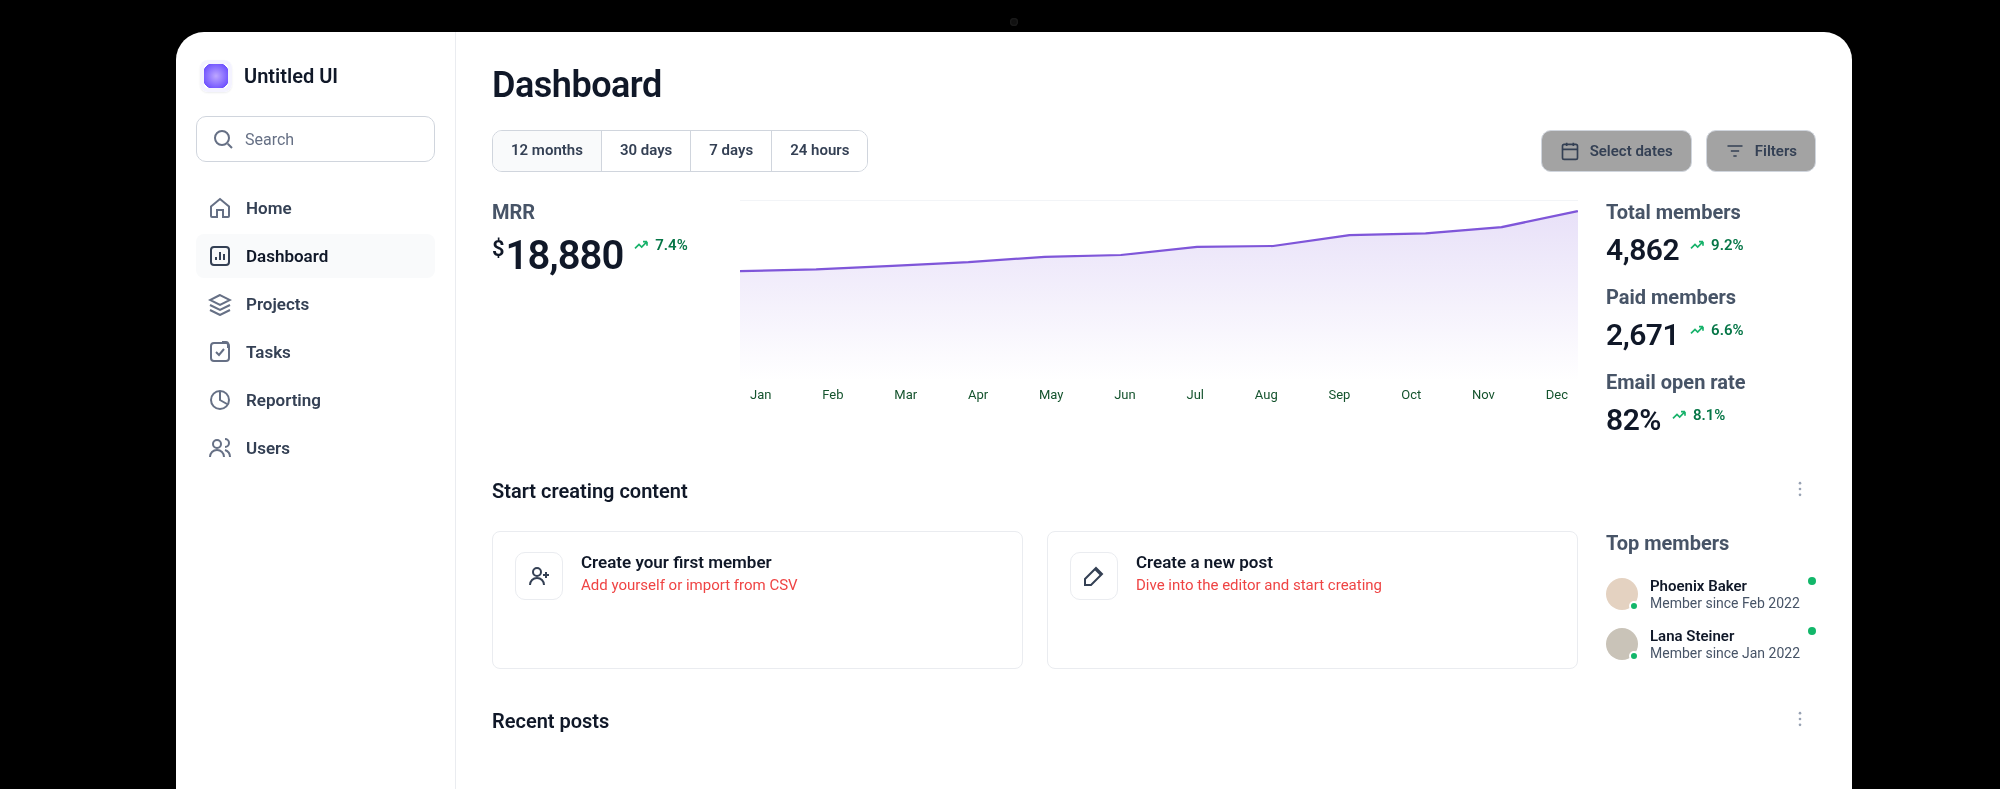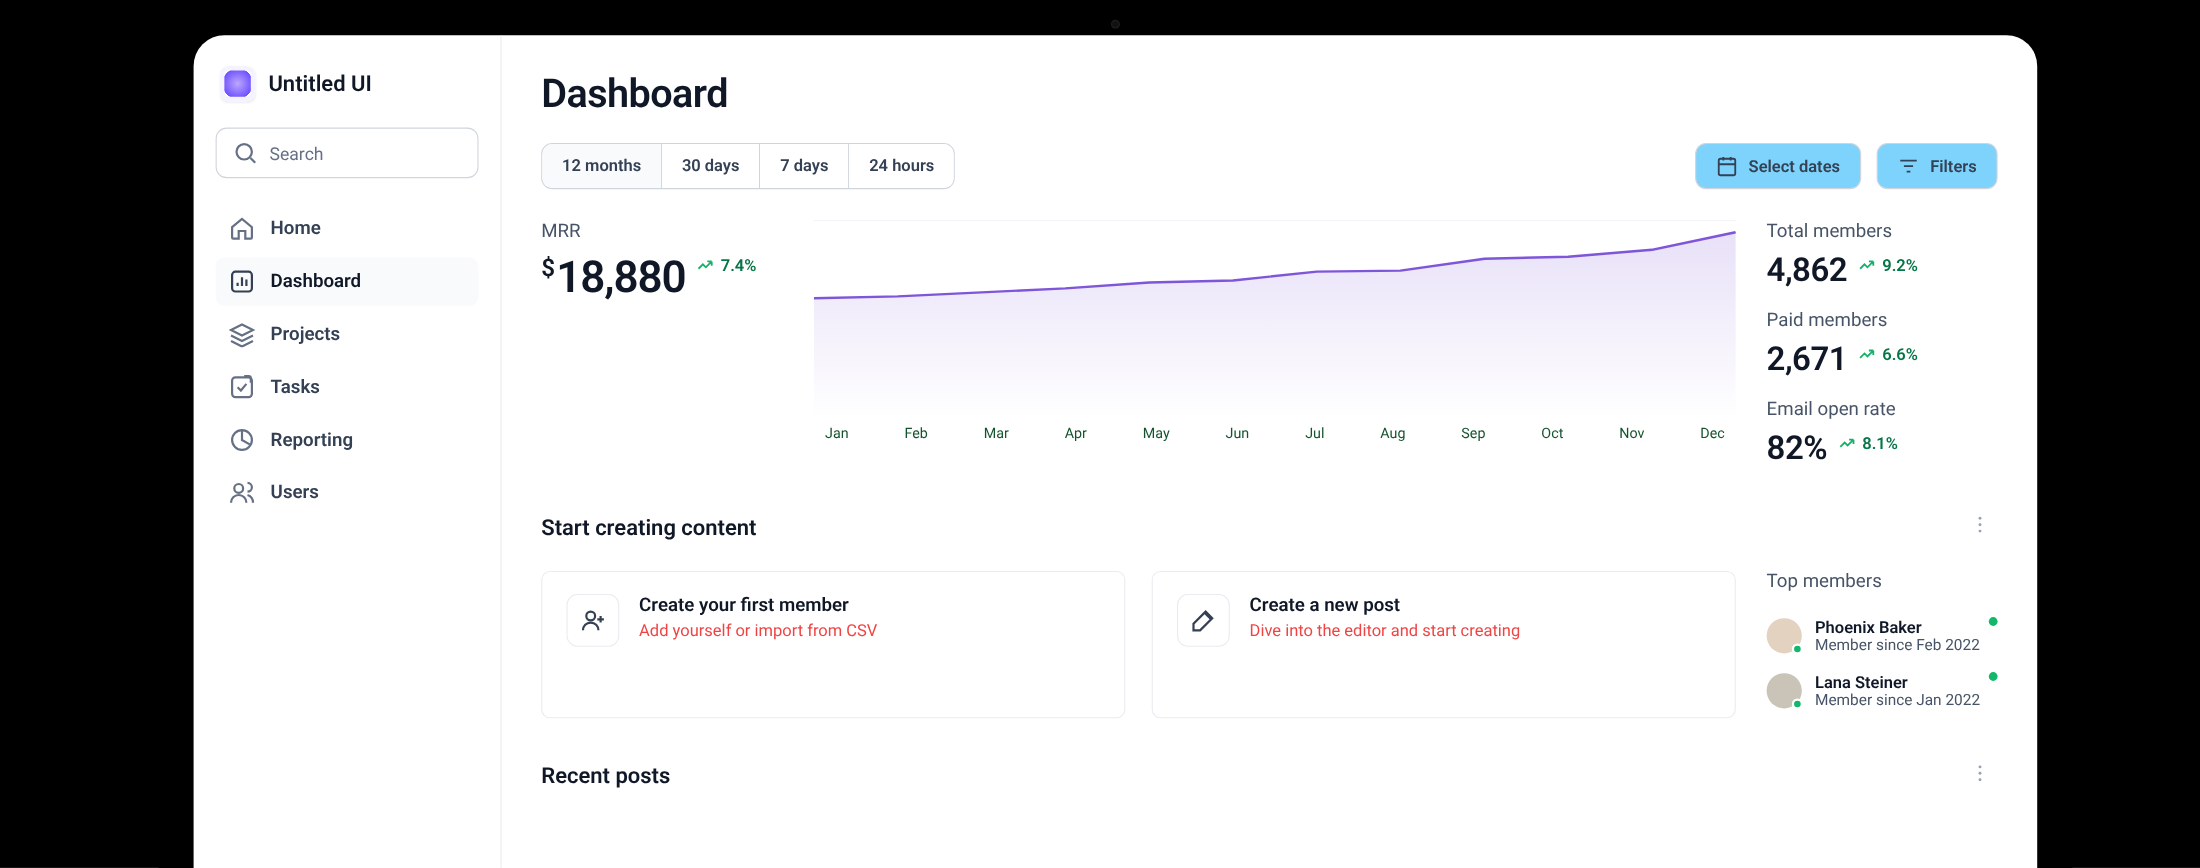--- a/index.html
+++ b/index.html
@@ -89,26 +89,26 @@
 .seg-btn {
   padding: 10px 18px; font-size: 15px; font-weight: 600; color: #344054;
   background: #fff; border-right: 1px solid #D0D5DD; cursor: pointer;
 }
 .seg-btn:last-child { border-right: none; }
 .seg-btn.active { background: #F9FAFB; }
 .toolbar-right { display: flex; gap: 14px; }
 .btn {
   display: inline-flex; align-items: center; gap: 10px;
   padding: 10px 18px; font-size: 15px; font-weight: 600; color: #344054;
-  background: #7dd3fc; border: 1px solid #D0D5DD; border-radius: 10px; cursor: pointer;
+  background: #a3a3a3; border: 1px solid #D0D5DD; border-radius: 10px; cursor: pointer;
 }
 
 .overview { display: flex; gap: 28px; margin-bottom: 36px; }
 .mrr-col { width: 220px; }
-.metric-label { font-size: 17px; font-weight: 400; color: #475467; margin-bottom: 8px; }
+.metric-label { font-size: 20px; font-weight: 700; color: #475467; margin-bottom: 8px; }
 .mrr-val { font-size: 40px; font-weight: 600; letter-spacing: -1px; display: flex; align-items: flex-start; }
 .mrr-cur { font-size: 22px; font-weight: 600; margin-top: 4px; margin-right: 2px; }
 .delta {
   display: inline-flex; align-items: center; gap: 6px;
   font-size: 15px; font-weight: 600; color: #067647; margin-left: 10px; margin-top: 4px;
 }
 .delta svg { color: #17B26A; }
 .chart {
   flex: 1; height: 210px; position: relative;
   border-top: 1px solid #F2F4F7;

